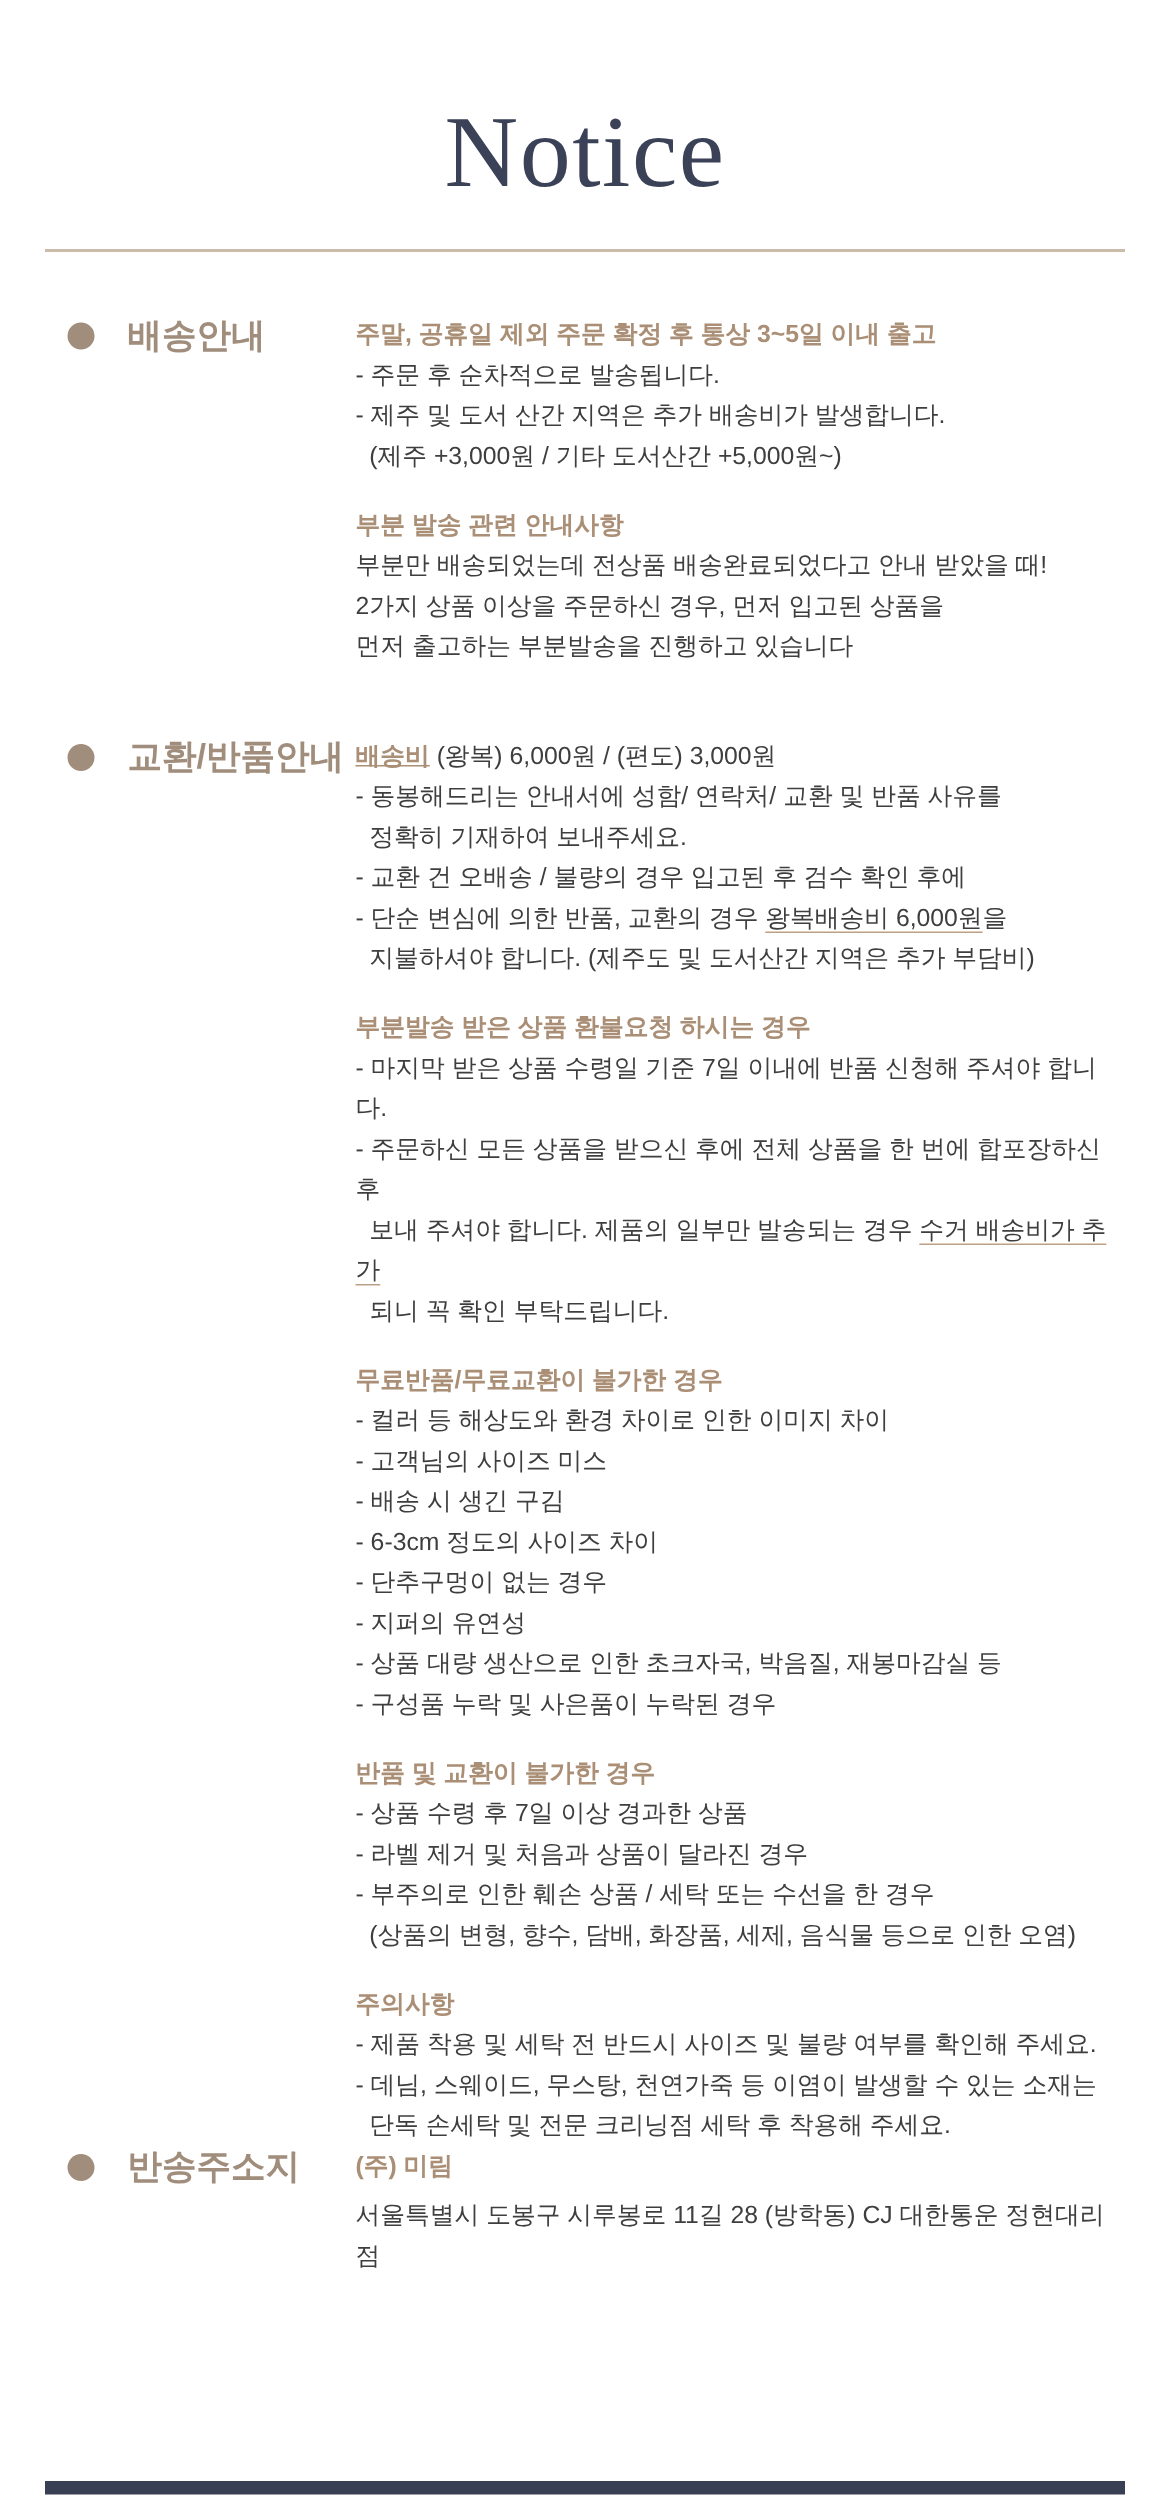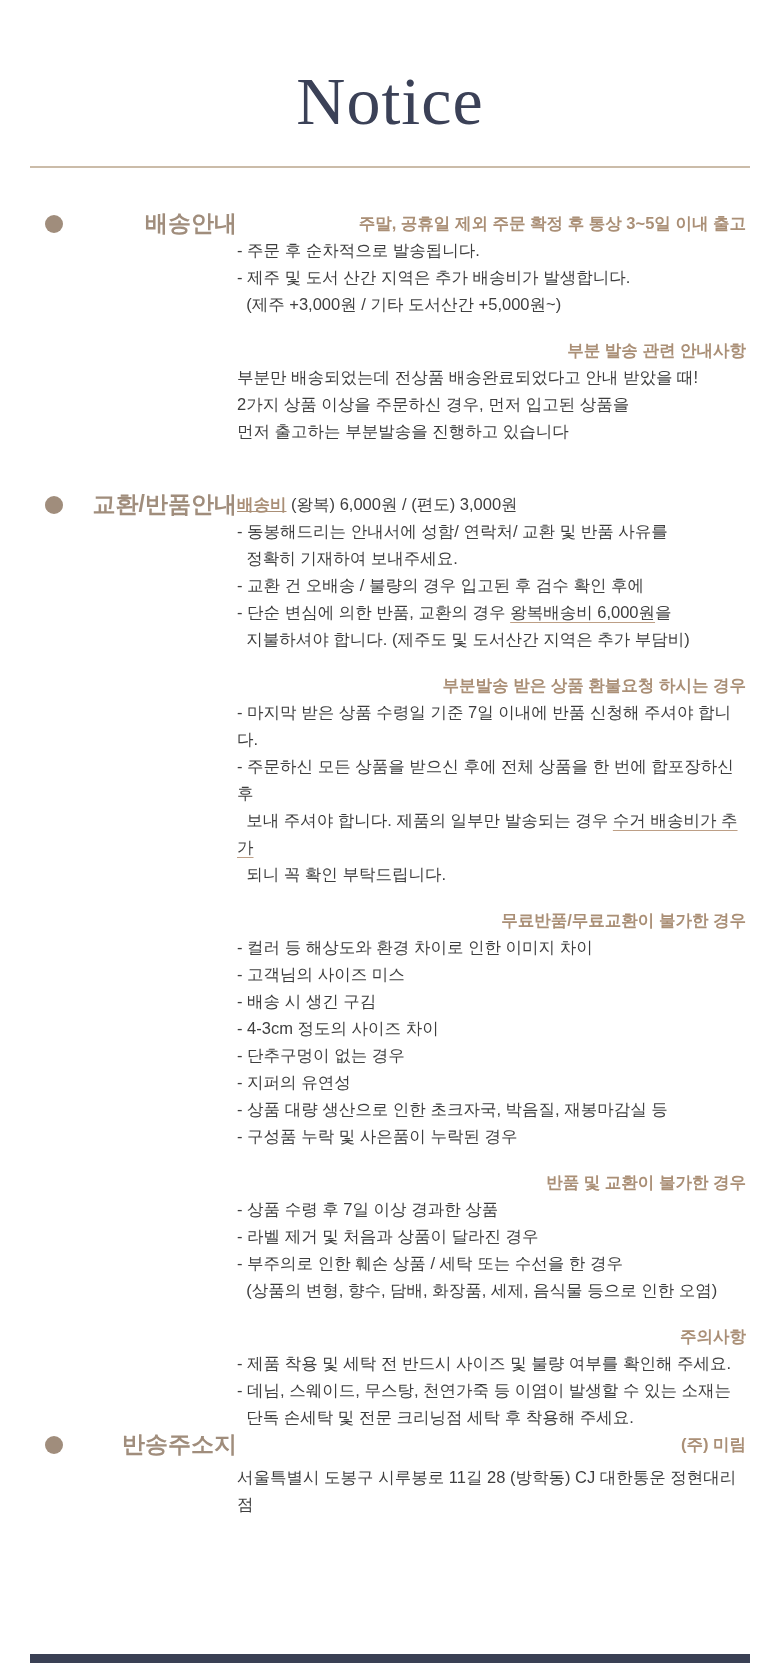--- a/index.html
+++ b/index.html
@@ -23,34 +23,33 @@
   .section { display:flex; align-items:flex-start; }
   .section-shipping   { margin-top:42px; }
   .section-exchange   { margin-top:46px; }
   .section-address    { }
   .label-col {
     flex:0 0 237px; width:237px;
     padding-left:45px;
     display:flex; align-items:center; gap:22px;
     color:#a08d7c; font-weight:bold; font-size:23px;
     line-height:27px;
-    justify-content:space-between;
   }
   .bullet {
     flex:0 0 18px;
     width:18px; height:18px; border-radius:50%;
     background:#a08d7c;
   }
   .content-col {
     flex:1 1 auto; padding-right:34px;
     font-size:16.5px; line-height:27px;
   }
   .block + .block { margin-top:19px; }
   .line { white-space:pre-wrap; }
-  .accent { color:#aa8f76; font-weight:bold;text-align:right; }
+  .accent { color:#aa8f76; font-weight:bold; }
   .accent-inline { color:#aa8f76; font-weight:bold;text-decoration:underline; }
   .uline {
     text-decoration:underline;
     text-decoration-color:#bd9f86;
     text-underline-offset:4px;
   }
   .company-line { margin-bottom:6px; }
   .footer-bar {
     position:absolute; left:30px; right:30px; bottom:3px;
     height:9px; background:#3a4054;
@@ -104,21 +103,21 @@
       <div class="line">- 주문하신 모든 상품을 받으신 후에 전체 상품을 한 번에 합포장하신 후</div>
       <div class="line"><span>  보내 주셔야 합니다. 제품의 일부만 발송되는 경우 </span><span class="uline">수거 배송비가 추가</span><span></span></div>
       <div class="line">  되니 꼭 확인 부탁드립니다.</div>
     </div>
 
     <div class="block">
       <div class="line accent">무료반품/무료교환이 불가한 경우</div>
       <div class="line">- 컬러 등 해상도와 환경 차이로 인한 이미지 차이</div>
       <div class="line">- 고객님의 사이즈 미스</div>
       <div class="line">- 배송 시 생긴 구김</div>
-      <div class="line">- 4-3cm 정도의 사이즈 차이</div>
+      <div class="line">- 6-3cm 정도의 사이즈 차이</div>
       <div class="line">- 단추구멍이 없는 경우</div>
       <div class="line">- 지퍼의 유연성</div>
       <div class="line">- 상품 대량 생산으로 인한 초크자국, 박음질, 재봉마감실 등</div>
       <div class="line">- 구성품 누락 및 사은품이 누락된 경우</div>
     </div>
 
     <div class="block">
       <div class="line accent">반품 및 교환이 불가한 경우</div>
       <div class="line">- 상품 수령 후 7일 이상 경과한 상품</div>
       <div class="line">- 라벨 제거 및 처음과 상품이 달라진 경우</div>

